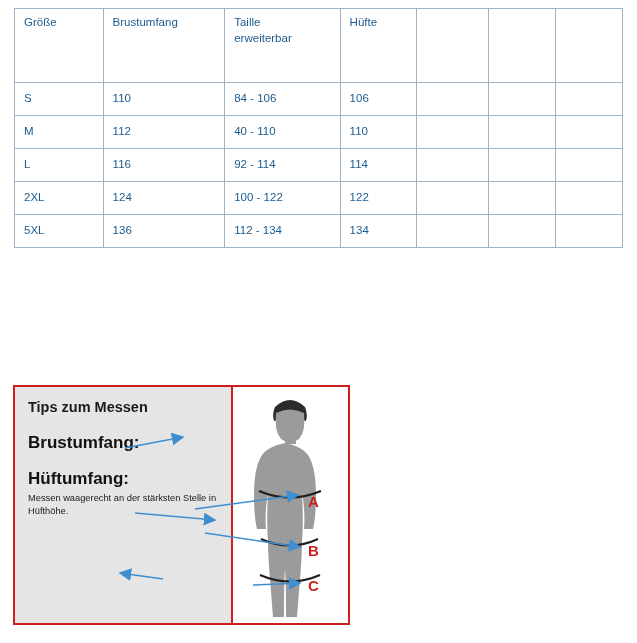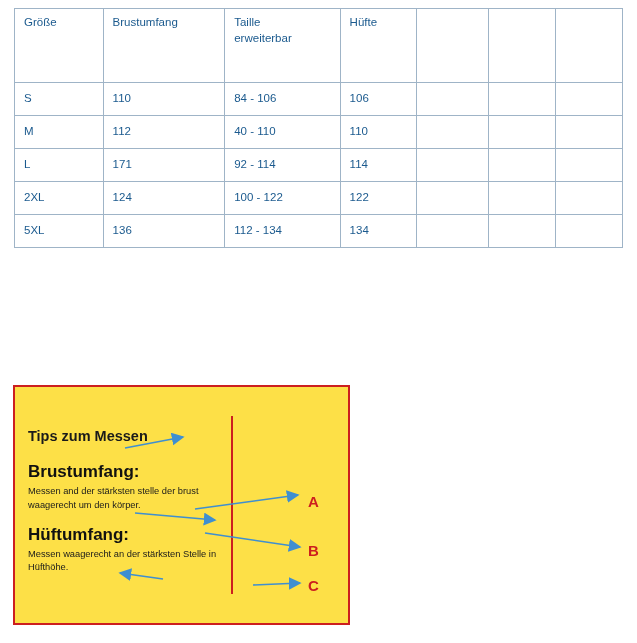--- a/index.html
+++ b/index.html
@@ -49,23 +49,22 @@
   .hdr-line2 { display: block; }
 
   
   .tips-panel {
     position: absolute;
     left: 13px;
     top: 385px;
     width: 337px;
     height: 240px;
     border: 2px solid #cc1f1f;
-    background: #fde047;
+    background: #e5e5e5;
     display: flex;
-    align-items: center;
   }
   .tips-left {
     width: 218px;
     border-right: 2px solid #cc1f1f;
     padding: 12px 10px 6px 13px;
     position: relative;
   }
   .tips-title {
     font-size: 14.5px;
     font-weight: bold;
@@ -162,21 +161,21 @@
       <td class="c0">M</td>
       <td class="c1">112</td>
       <td class="c2">40 - 110</td>
       <td class="c3">110</td>
       <td class="c4"></td>
       <td class="c5"></td>
       <td class="c6"></td>
     </tr>
     <tr>
       <td class="c0">L</td>
-      <td class="c1">171</td>
+      <td class="c1">116</td>
       <td class="c2">92 - 114</td>
       <td class="c3">114</td>
       <td class="c4"></td>
       <td class="c5"></td>
       <td class="c6"></td>
     </tr>
     <tr>
       <td class="c0">2XL</td>
       <td class="c1">124</td>
       <td class="c2">100 - 122</td>
@@ -197,21 +196,20 @@
   </tbody>
     </table>
 
   <div class="tips-panel">
 
     <div class="tips-left">
       <div class="tips-title">Tips zum Messen</div>
 
       <div class="tip-block">
         <div class="tip-head">Brustumfang:</div>
-        <div class="tip-body">Messen and der stärksten stelle der brust waagerecht um den körper.</div>
       </div>
 
 
       <div class="tip-block">
         <div class="tip-head">Hüftumfang:</div>
         <div class="tip-body">Messen waagerecht an der stärksten Stelle in Hüfthöhe.</div>
       </div>
     </div>
 
     <div class="tips-right">

